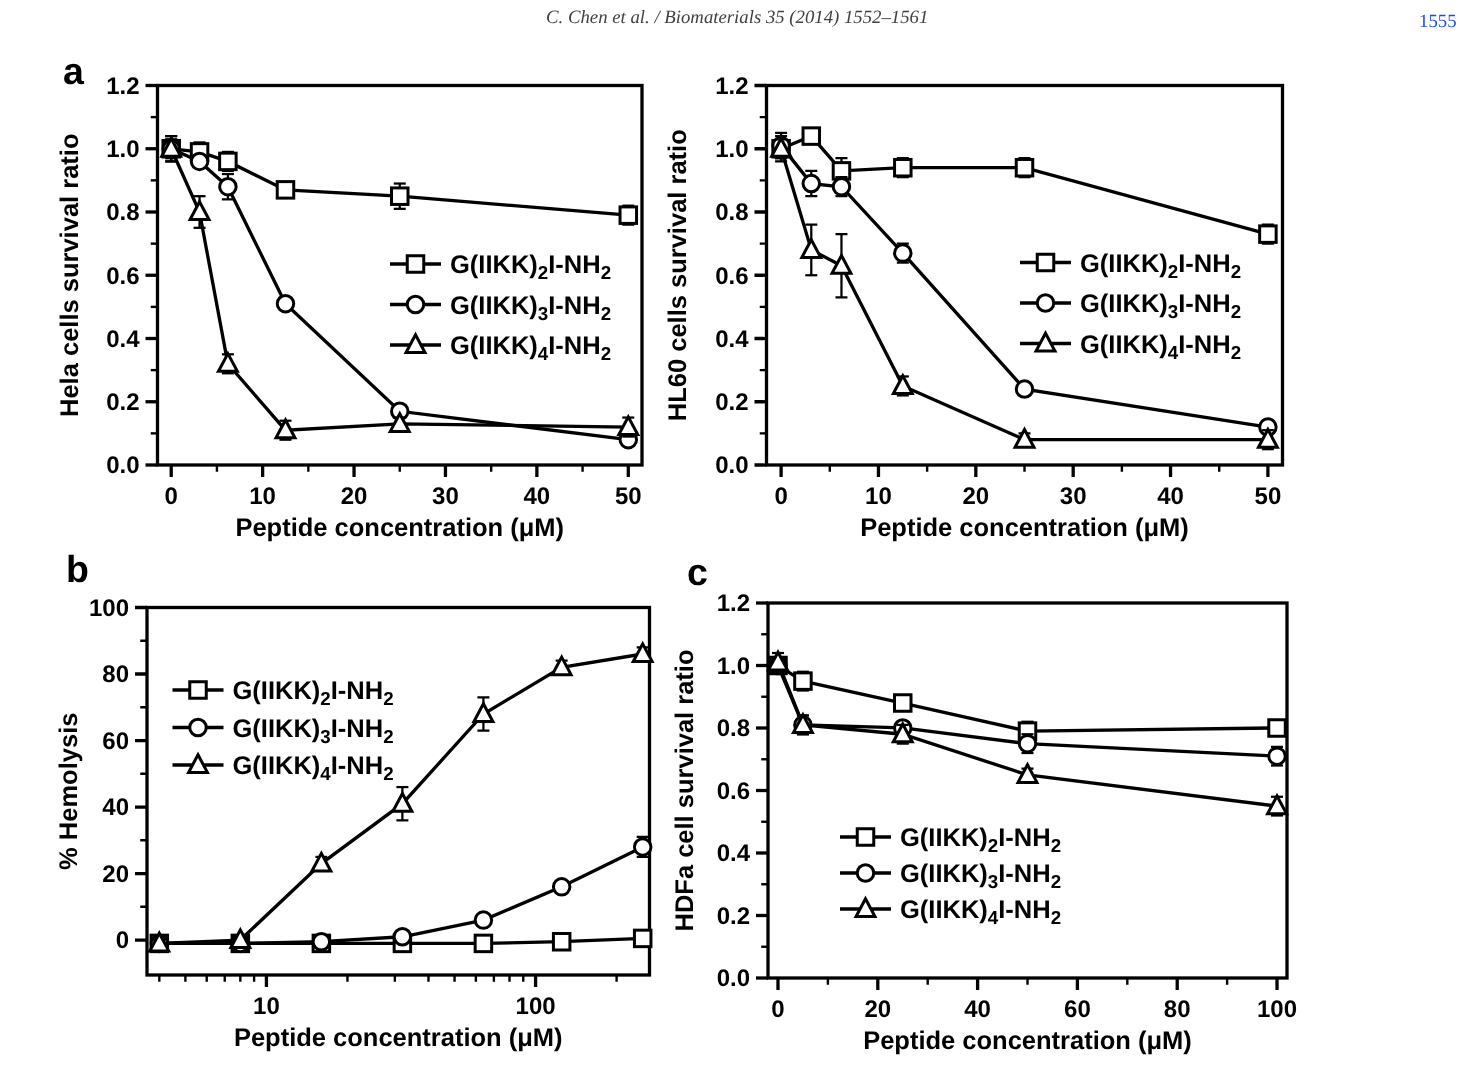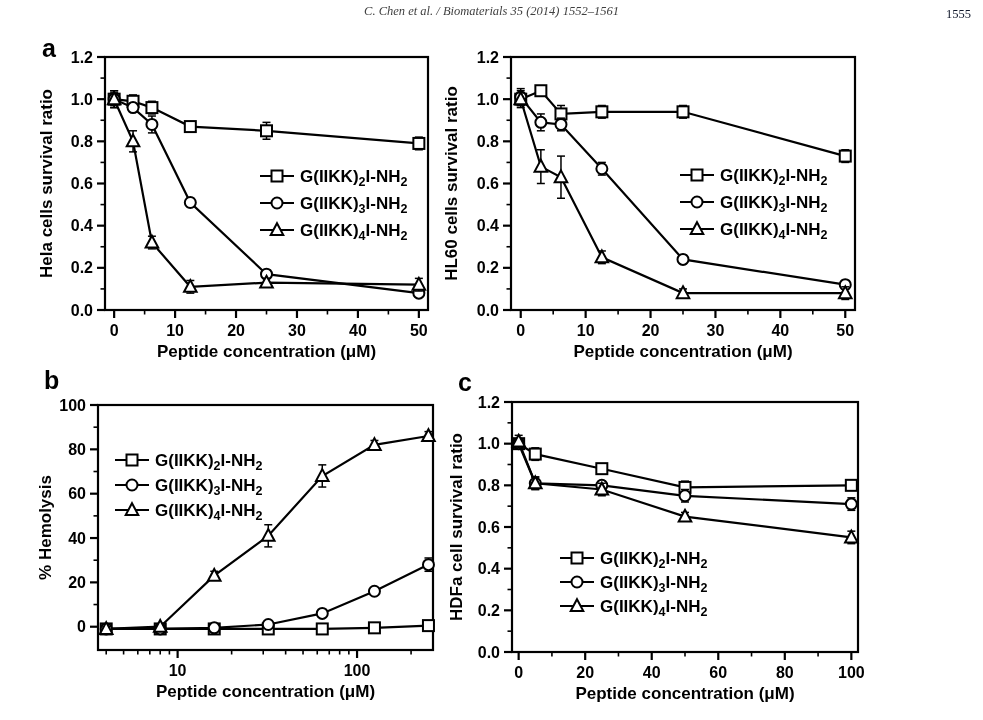--- a/index.html
+++ b/index.html
@@ -1,21 +1,21 @@
 <!DOCTYPE html>
 <html><head>
 <meta charset="utf-8">
 <style>
   html,body{margin:0;padding:0;background:#fff;}
   .page{position:relative;width:983px;height:720px;background:#ffffff;overflow:hidden;
         font-family:"Liberation Sans","DejaVu Sans",sans-serif;color:#000;}
   .header-citation{position:absolute;top:4px;left:0;width:100%;text-align:center;
         font:italic 12.5px "Liberation Serif",serif;color:#404040;}
   .header-pageno{position:absolute;top:7px;right:12px;
-        font:12.5px "Liberation Serif",serif;color:#0f172a;}
+        font:12.5px "Liberation Serif",serif;color:#1d4ed8;}
   .panel-letter{position:absolute;font:700 25px "Liberation Sans","DejaVu Sans",sans-serif;color:#000;}
   svg.chart{position:absolute;}
   .tick-label{font:700 16px "Liberation Sans","DejaVu Sans",sans-serif;fill:#000;}
   .axis-label{font:700 17px "Liberation Sans","DejaVu Sans",sans-serif;fill:#000;}
   .legend-label{font:700 17px "Liberation Sans","DejaVu Sans",sans-serif;fill:#000;}
 </style>
 </head>
 <body>
 
 <div class="page">

